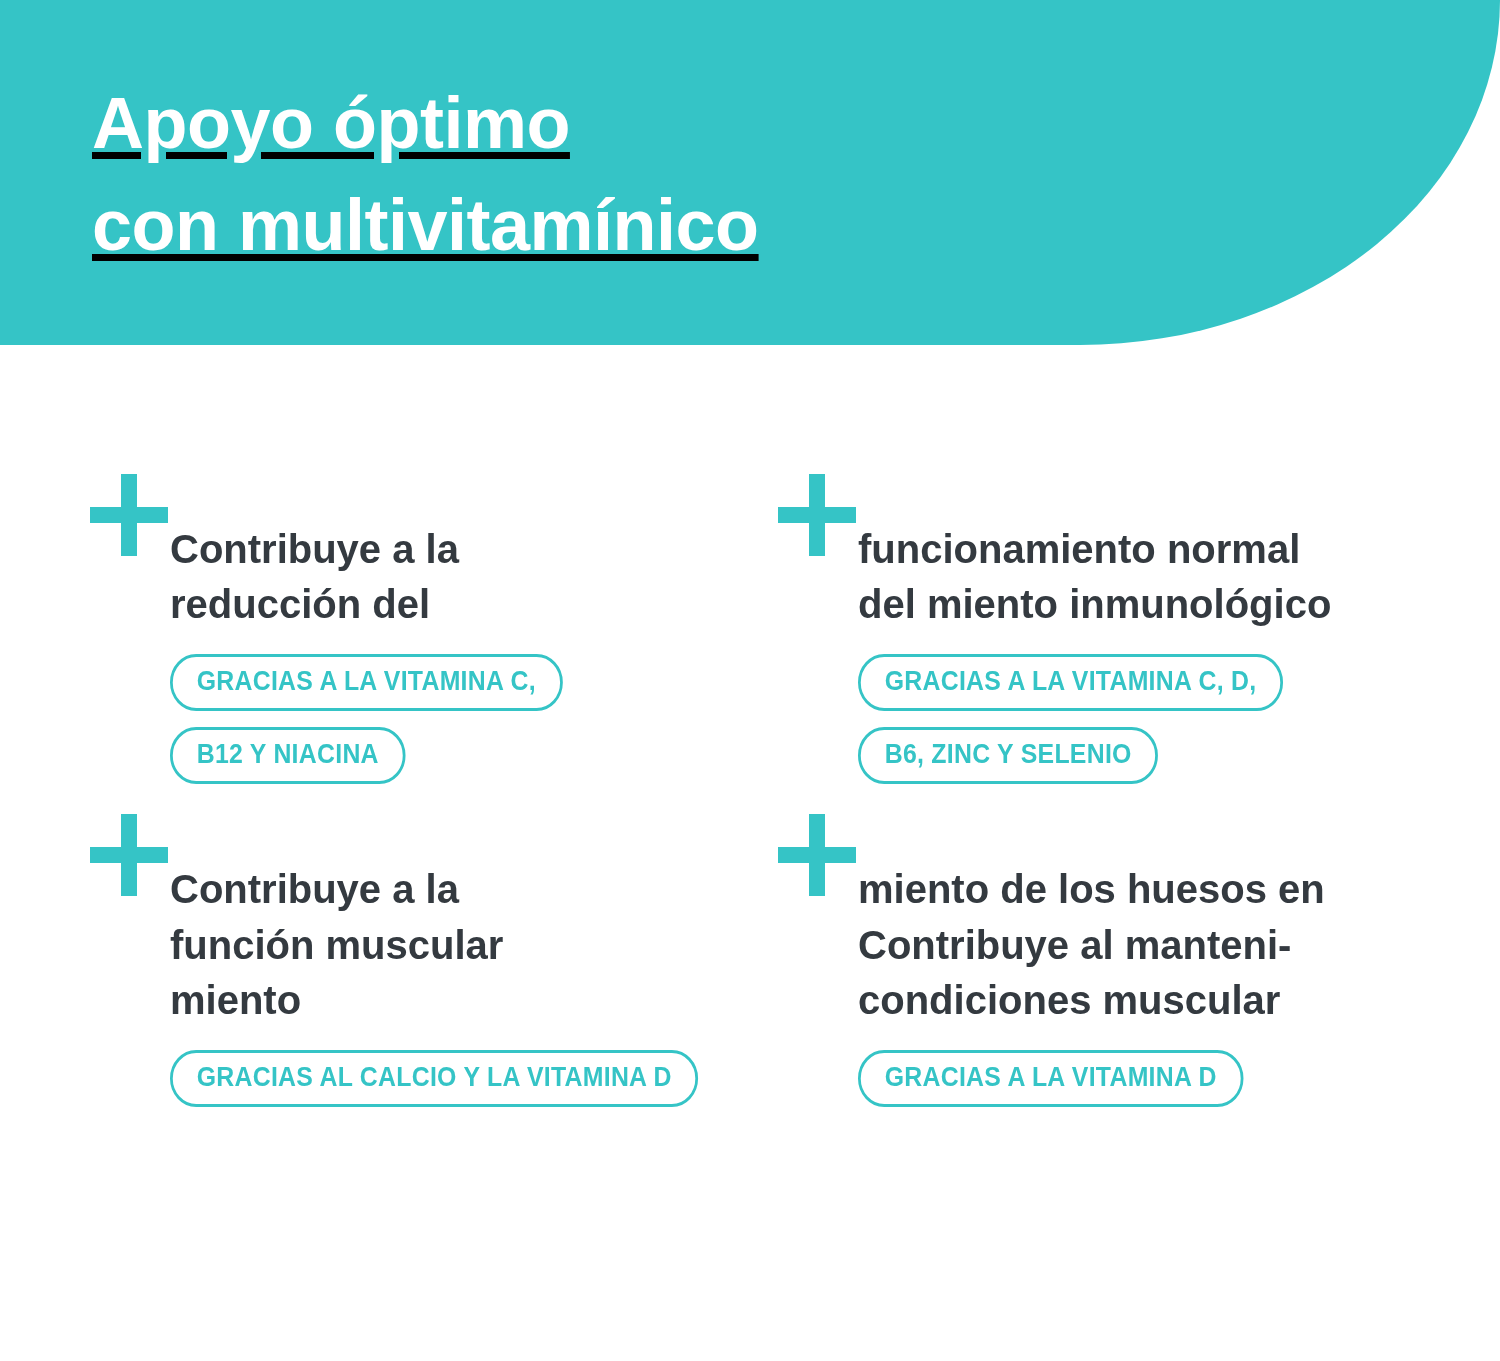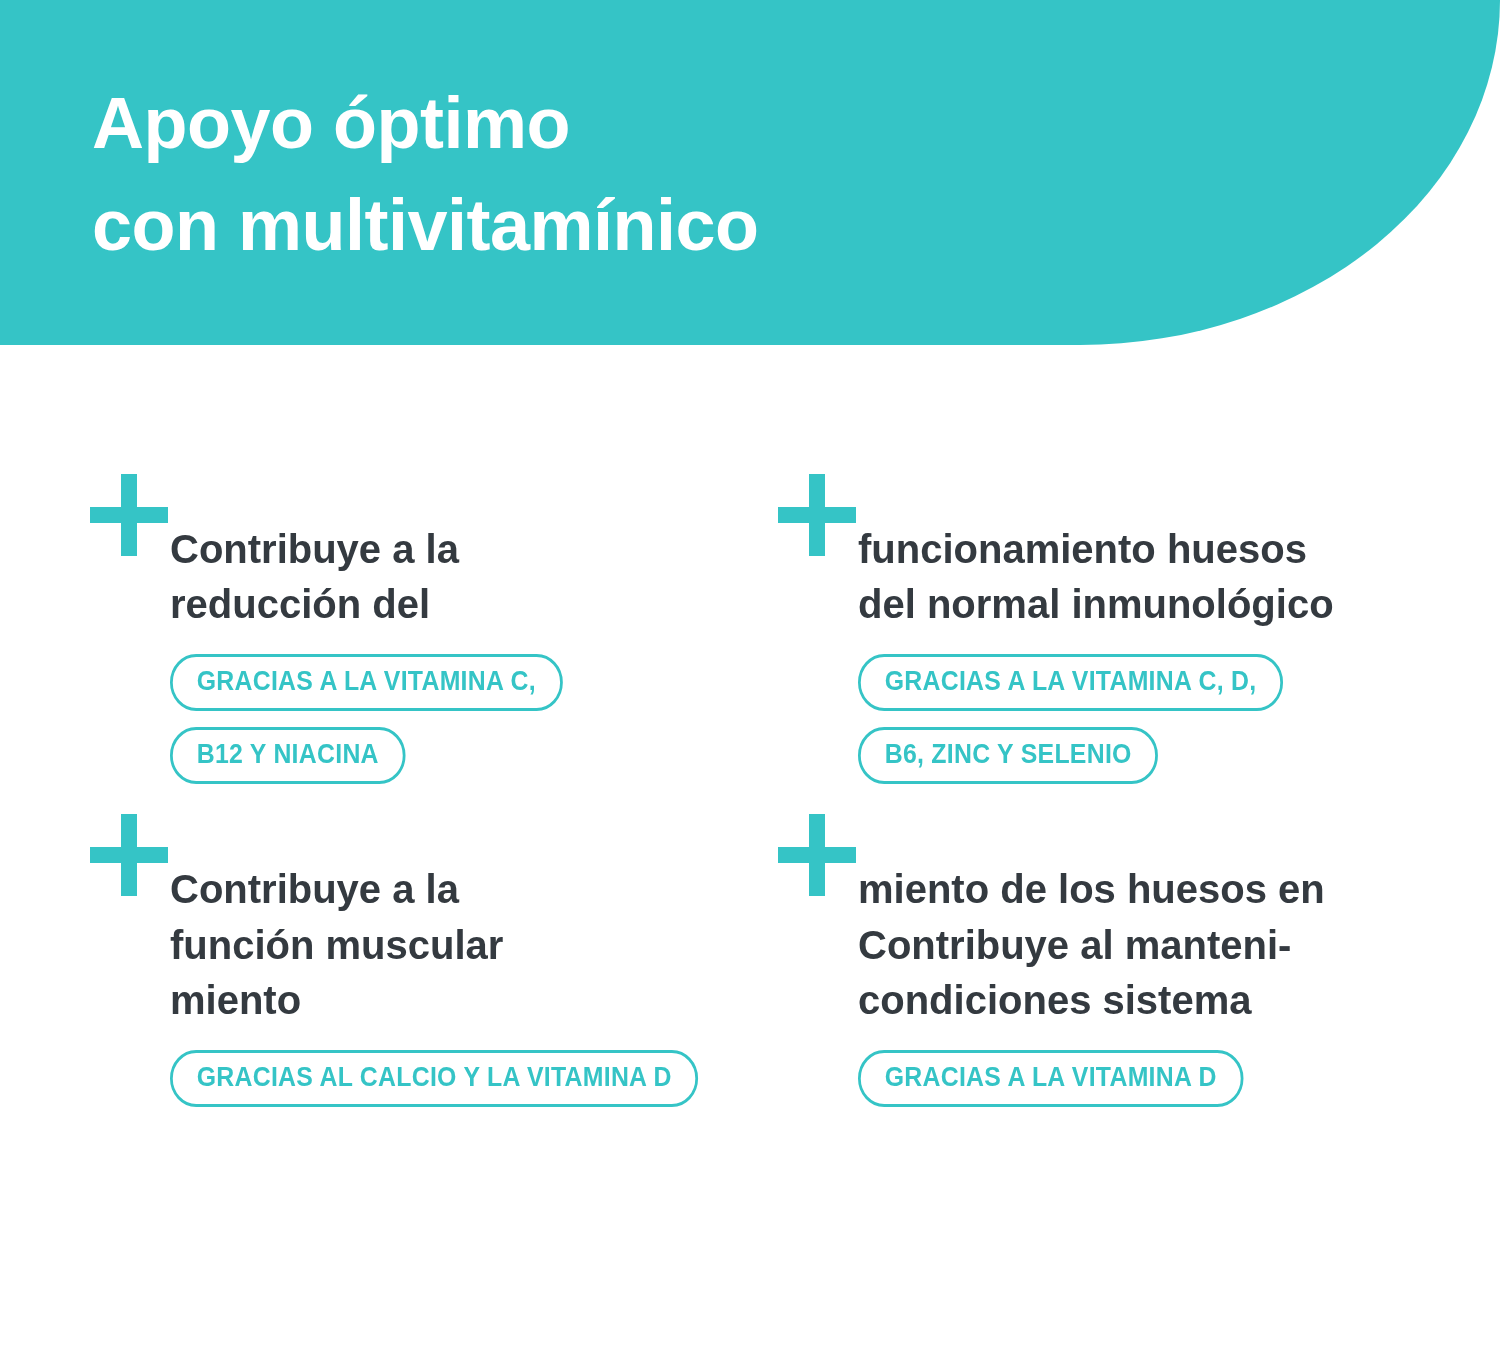--- a/index.html
+++ b/index.html
@@ -17,20 +17,21 @@
 
   
   .header {
     position: relative;
     width: 1500px;
     height: 345px;
     background: #35c4c6;
     border-bottom-right-radius: 420px 345px;
     box-sizing: border-box;
     padding: 72px 0 0 92px;
+    text-decoration: underline;
   }
   .header-title {
     color: #ffffff;
     font-size: 72px;
     line-height: 1.42;
     font-weight: bold;
     letter-spacing: -0.5px;
     margin: 0;
     max-width: 1050px;
   }
@@ -143,22 +144,22 @@
     </div>
     <div class="tags">
       <span class="tag">GRACIAS A LA VITAMINA C,</span>
       <span class="tag">B12 Y NIACINA</span>
     </div>
   </div>
 
   <div class="benefit">
     <span class="plus-icon"></span>
     <div class="benefit-text">
-      <span class="line">funcionamiento huesos</span>
-      <span class="line">del normal inmunológico</span>
+      <span class="line">funcionamiento normal</span>
+      <span class="line">del miento inmunológico</span>
     </div>
     <div class="tags">
       <span class="tag">GRACIAS A LA VITAMINA C, D,</span>
       <span class="tag">B6, ZINC Y SELENIO</span>
     </div>
   </div>
 
   <div class="benefit">
     <span class="plus-icon"></span>
     <div class="benefit-text">
@@ -169,20 +170,20 @@
     <div class="tags">
       <span class="tag">GRACIAS AL CALCIO Y LA VITAMINA D</span>
     </div>
   </div>
 
   <div class="benefit">
     <span class="plus-icon"></span>
     <div class="benefit-text">
       <span class="line">miento de los huesos en</span>
       <span class="line">Contribuye al manteni-</span>
-      <span class="line">condiciones sistema</span>
+      <span class="line">condiciones muscular</span>
     </div>
     <div class="tags">
       <span class="tag">GRACIAS A LA VITAMINA D</span>
     </div>
   </div>
 
 </div>
 
 </body></html>

